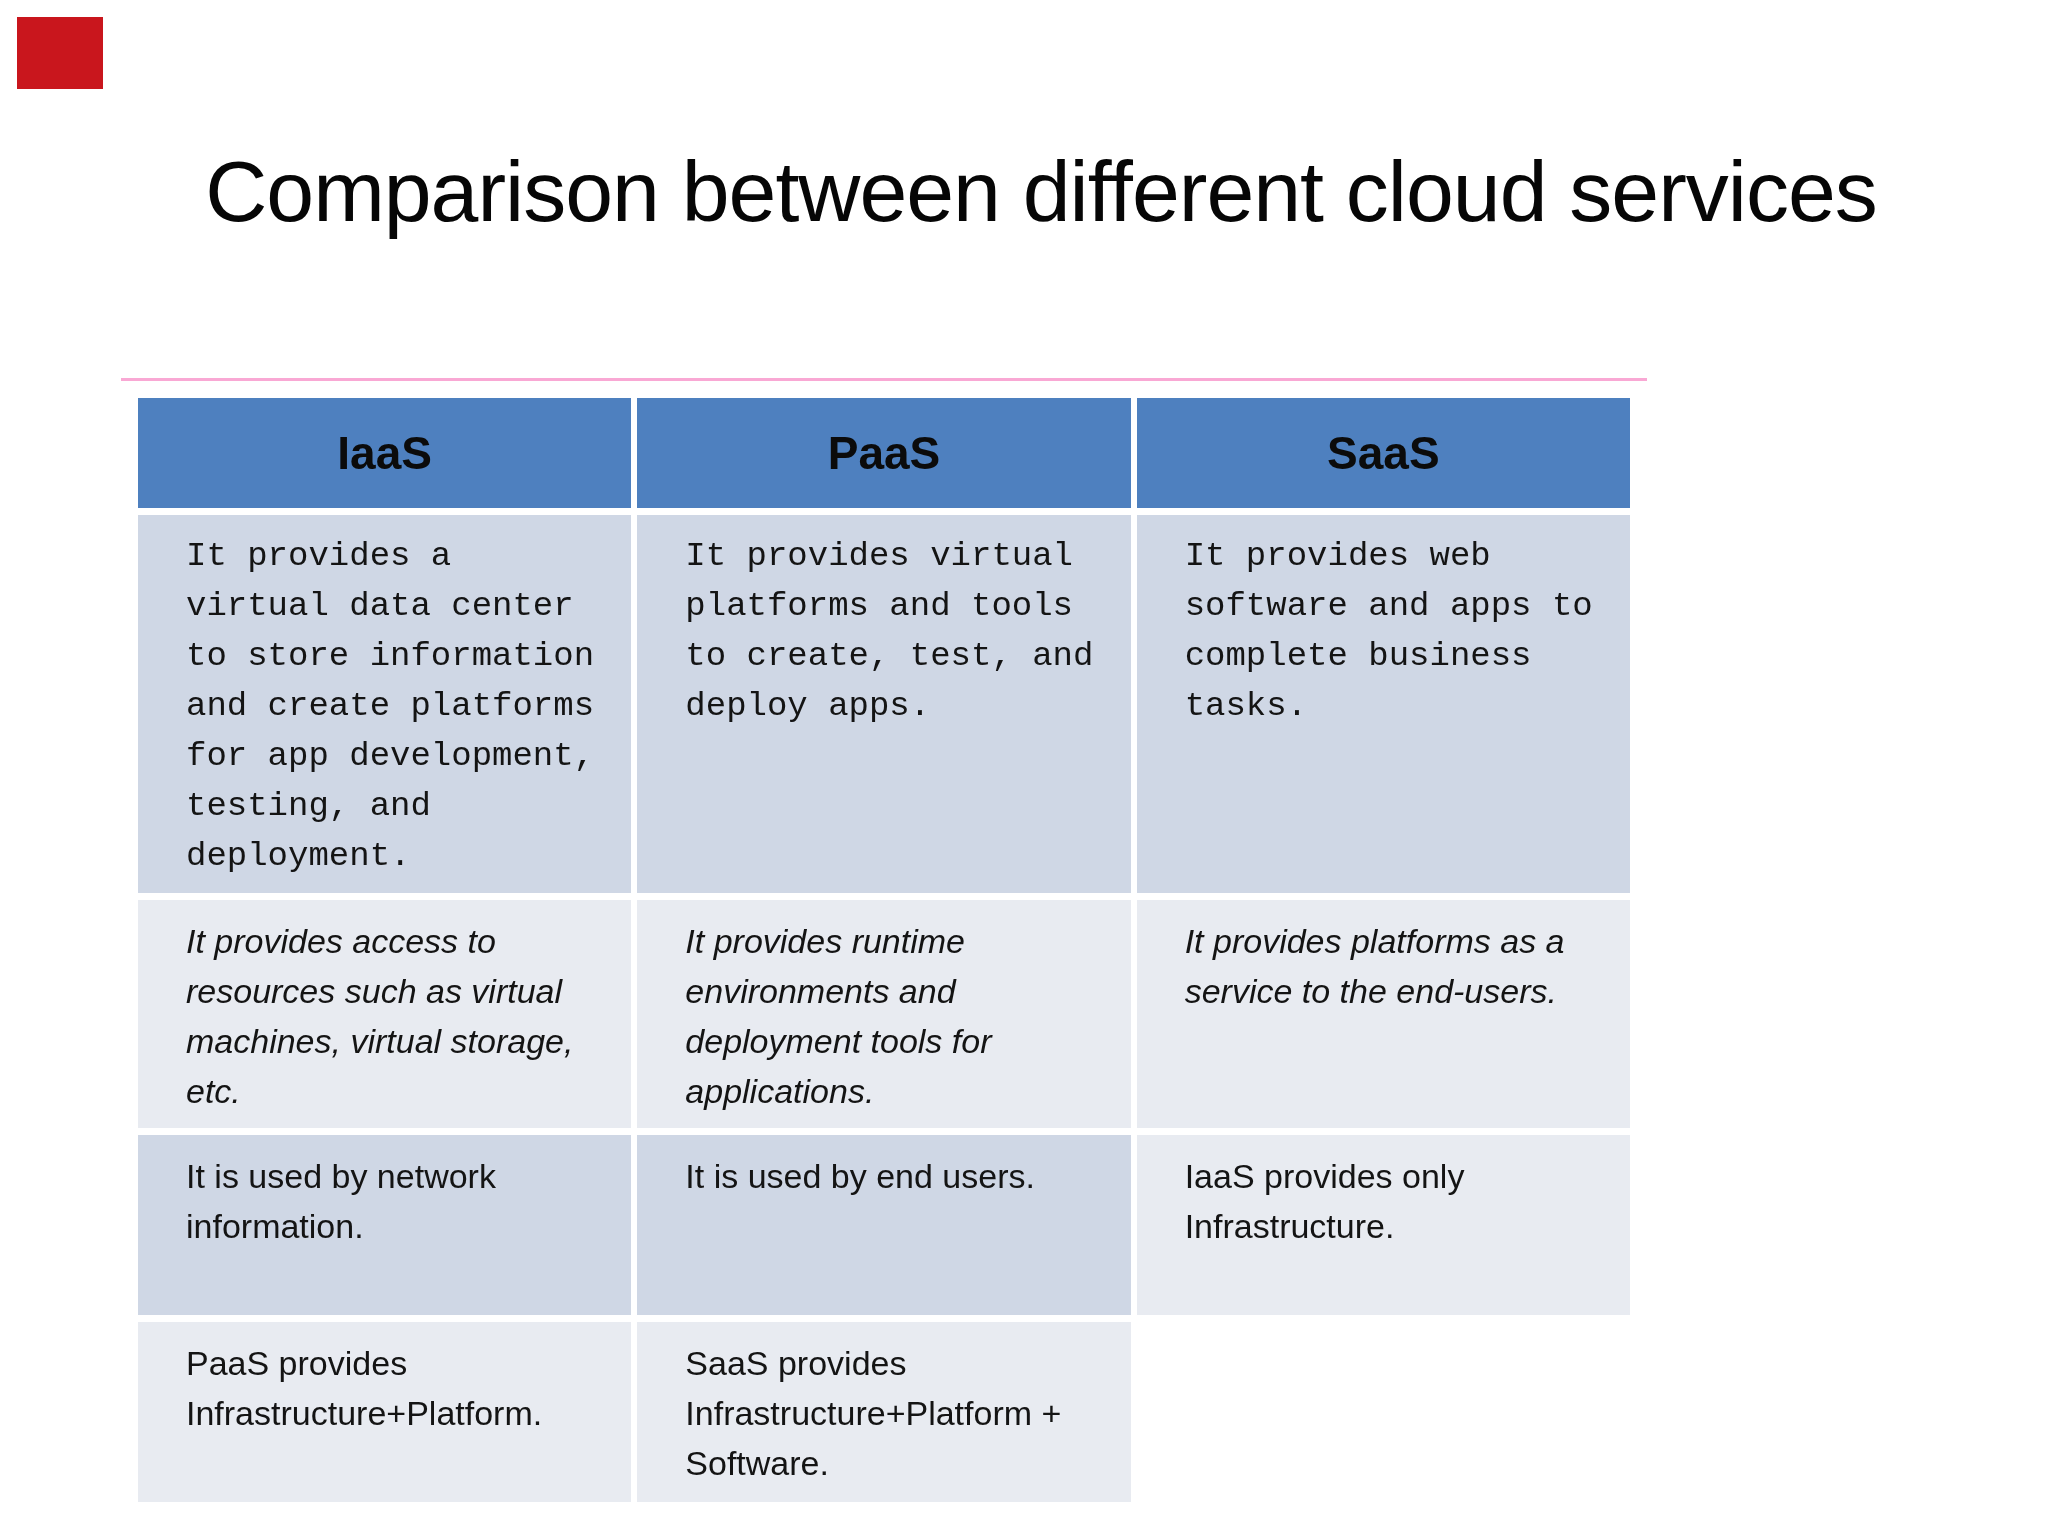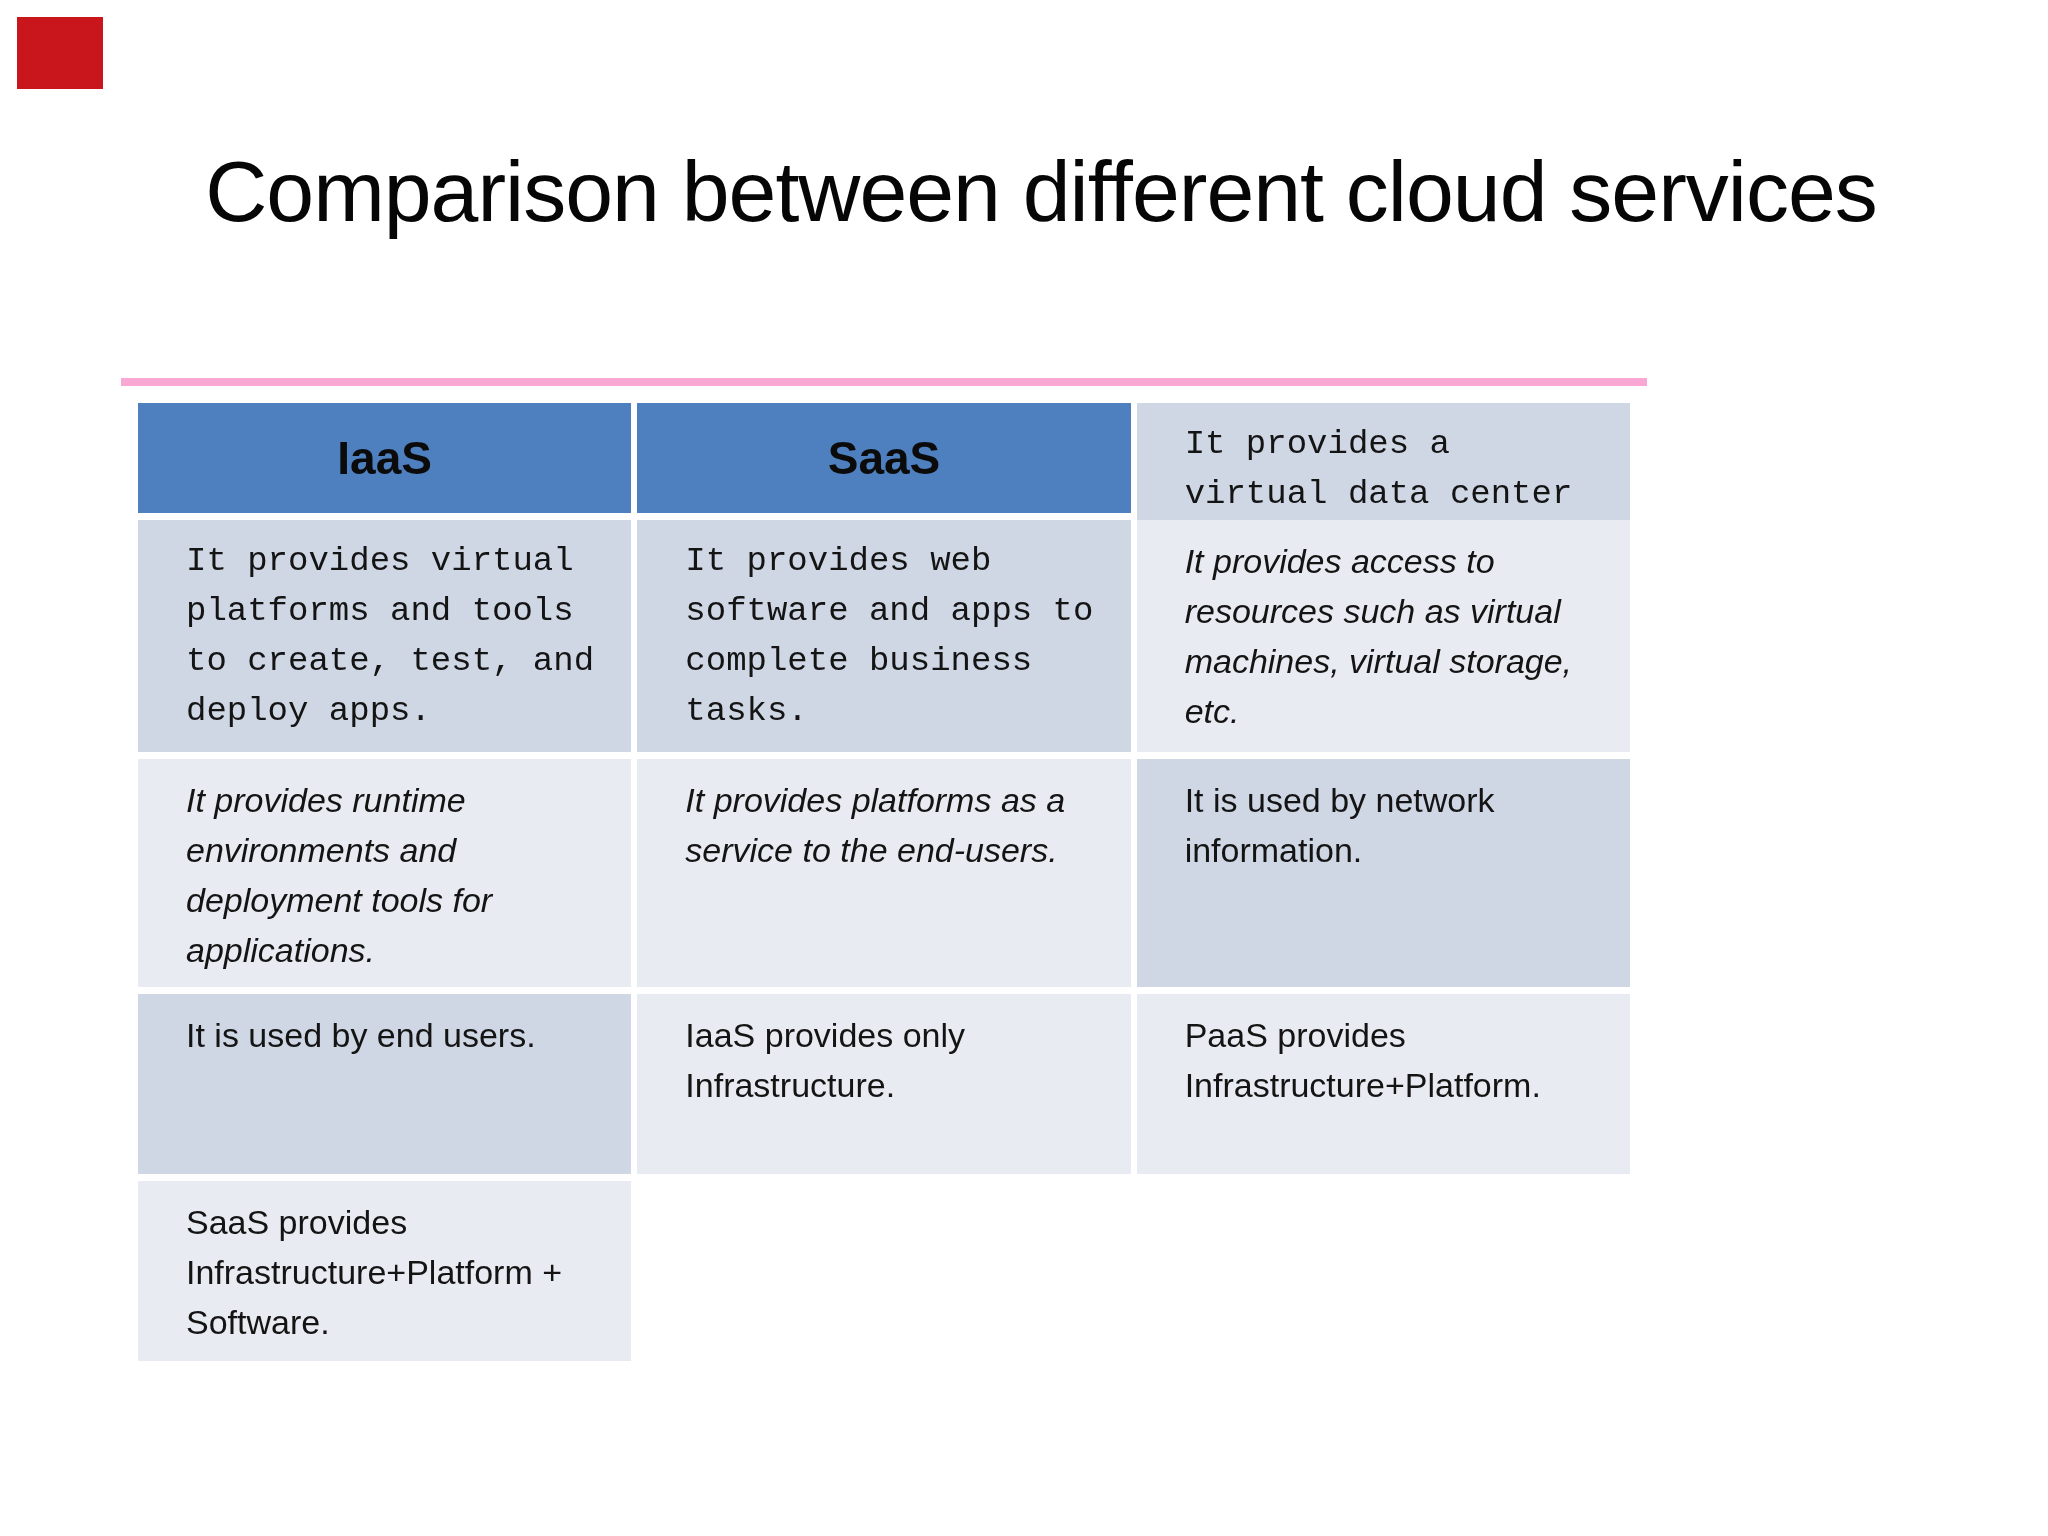--- a/index.html
+++ b/index.html
@@ -40,21 +40,21 @@
   .cmp-table {
     position: absolute;
     left: 104px;
     top: 361px;
     width: 1526px;
     display: grid;
     grid-template-columns: repeat(3, 1fr);
     grid-template-rows: 110px auto auto auto auto;
     column-gap: 6px;
     row-gap: 7px;
-    border-top: 8px solid #f9a8d4;
+    border-top: 3px solid #f9a8d4;
   }
   .th {
     background: #4e80bf;
     display: flex;
     align-items: center;
     justify-content: center;
     font-size: 46px;
     font-weight: 700;
     color: #0b0b0b;
   }
@@ -77,20 +77,21 @@
 
 <div class="slide">
 
   <div class="corner-accent"></div>
 
   <h1 class="title">Comparison between different cloud services</h1>
 
   <div class="cmp-table">
 
     <div class="th">IaaS</div>
+    <div class="th">PaaS</div>
     <div class="th">SaaS</div>
 
     <div class="td band-dark r1">It provides a virtual data center to store information and create platforms for app development, testing, and deployment.</div>
     <div class="td band-dark r1">It provides virtual platforms and tools to create, test, and deploy apps.</div>
     <div class="td band-dark r1">It provides web software and apps to complete business tasks.</div>
 
     <div class="td band-light r2">It provides access to resources such as virtual machines, virtual storage, etc.</div>
     <div class="td band-light r2">It provides runtime environments and deployment tools for applications.</div>
     <div class="td band-light r2">It provides platforms as a service to the end-users.</div>
 

